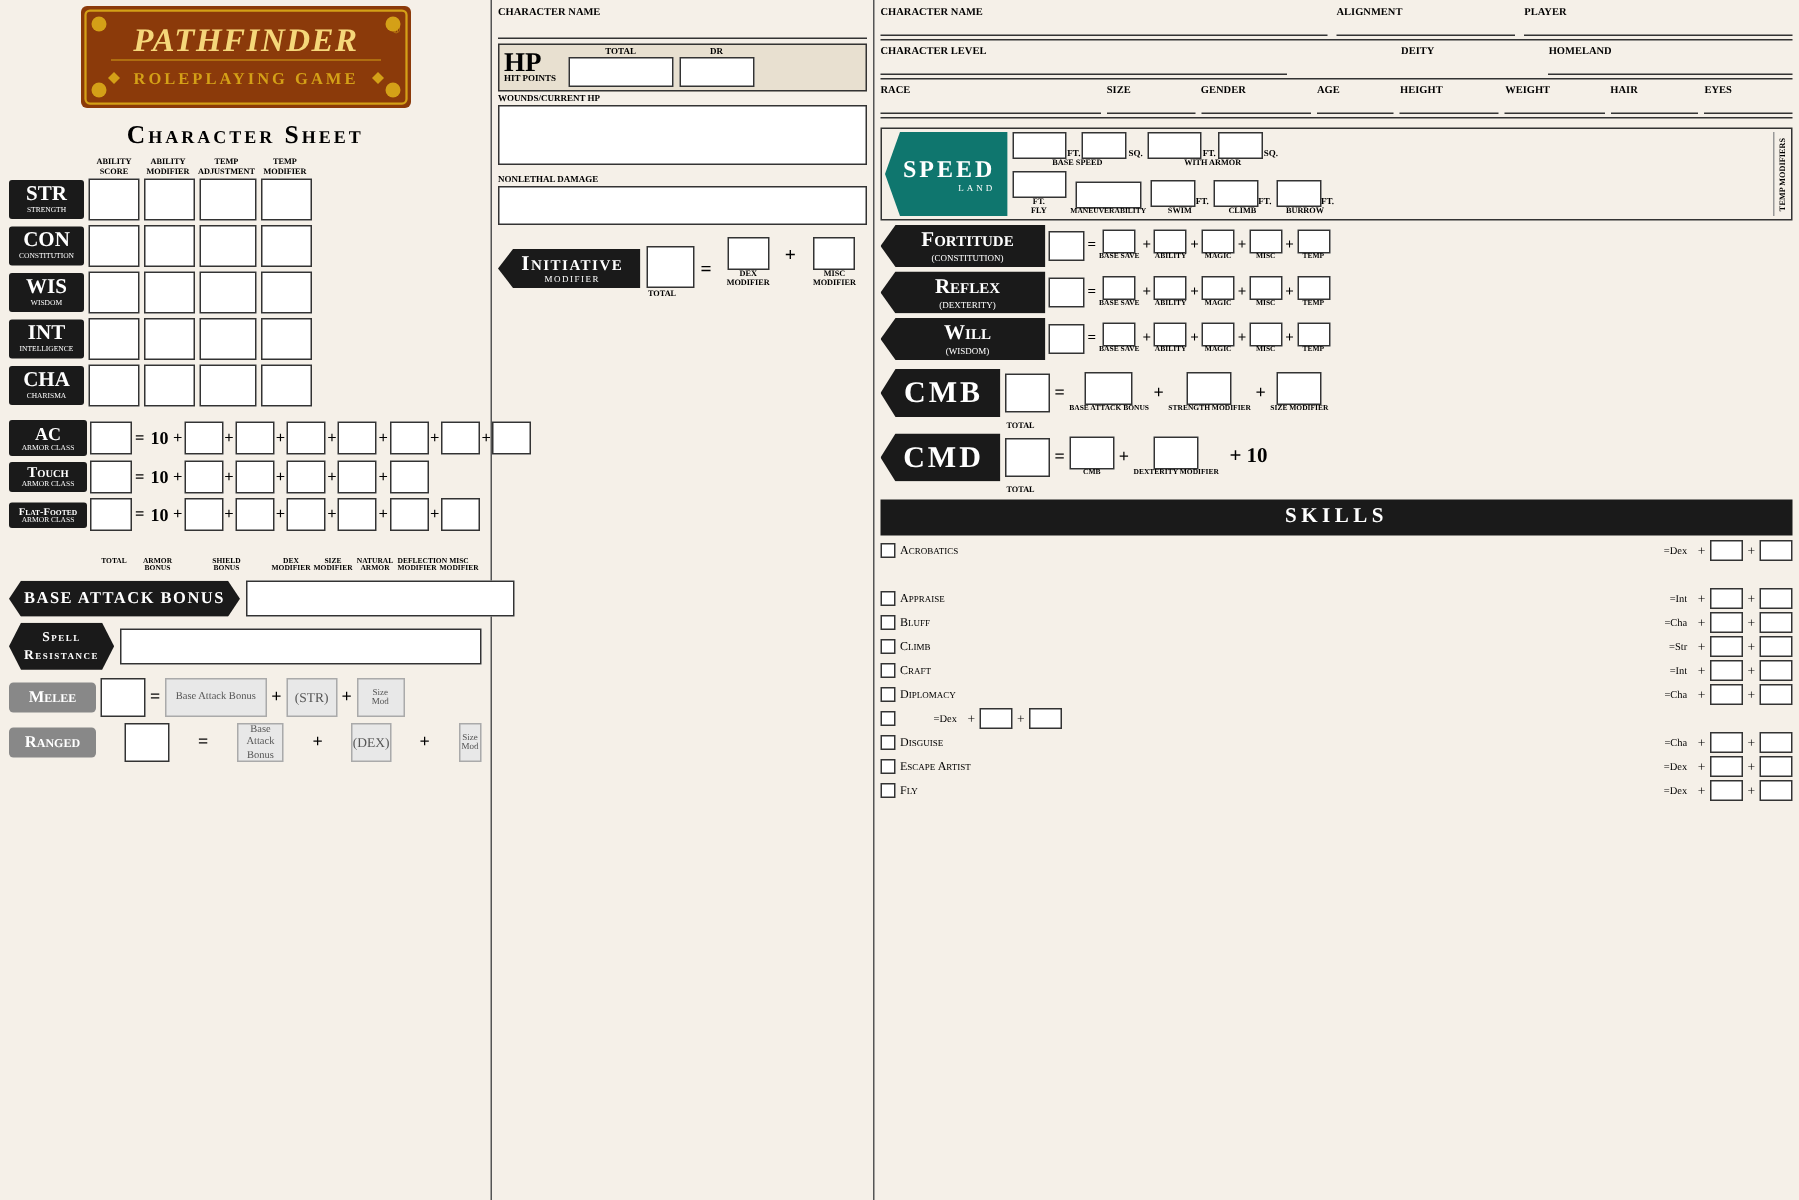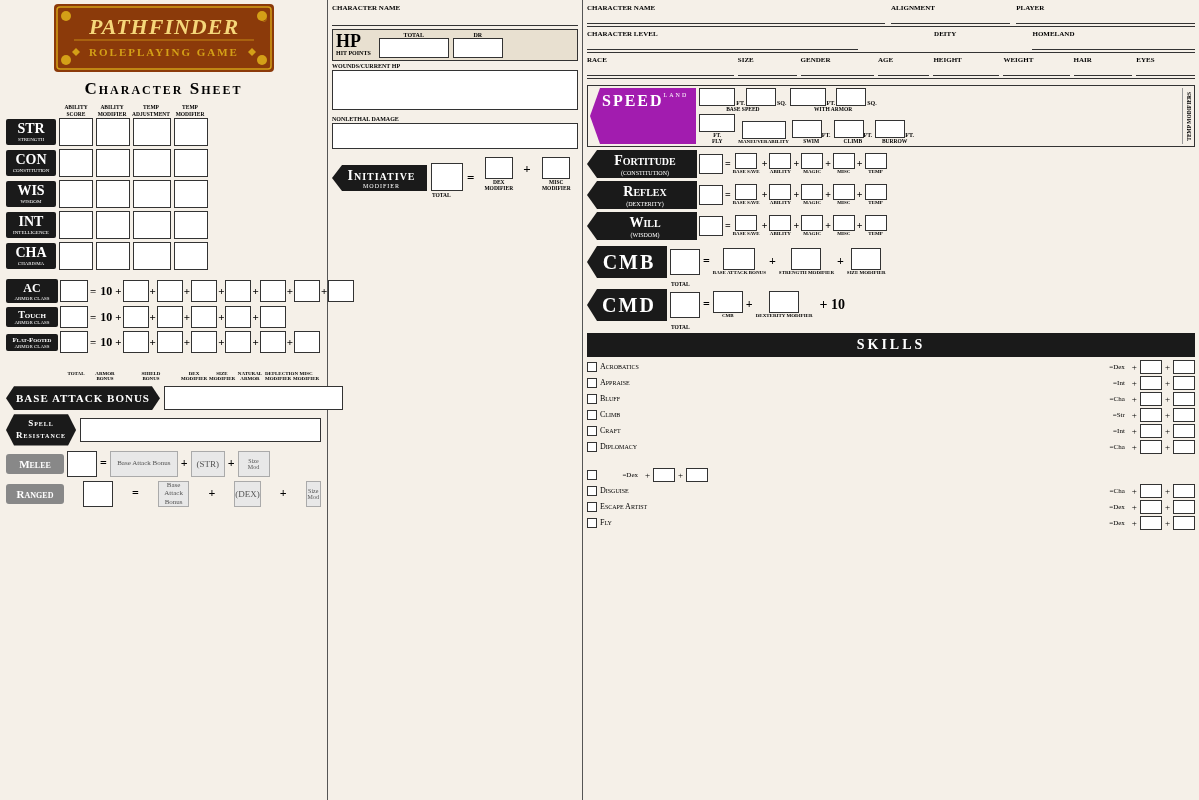--- a/index.html
+++ b/index.html
@@ -395,21 +395,21 @@
         <div style="flex:0.8;display:flex;flex-direction:column;">
           <span style="font-size:7px;font-weight:bold;text-transform:uppercase;font-variant:small-caps;">Eyes</span>
           <div style="height:12px;border-bottom:1px solid #333;"></div>
         </div>
       </div>
     </div>
 
     <div style="border:1.5px solid #333;padding:2px;margin-bottom:3px;background:#f5f0e8;">
       <div style="display:flex;align-items:stretch;gap:3px;">
 
-        <div style="background:#a21caf;color:white;font-weight:bold;font-variant:small-caps;font-size:16px;padding:4px 8px 2px 12px;letter-spacing:2px;clip-path:polygon(10px 0%,100% 0%,100% 100%,10px 100%,0% 50%);min-width:70px;text-align:left;display:flex;flex-direction:row;justify-content:center;">
+        <div style="background:#0f766e;color:white;font-weight:bold;font-variant:small-caps;font-size:16px;padding:4px 8px 2px 12px;letter-spacing:2px;clip-path:polygon(10px 0%,100% 0%,100% 100%,10px 100%,0% 50%);min-width:70px;text-align:right;display:flex;flex-direction:column;justify-content:center;">
           <div>SPEED</div>
           <div style="font-size:6px;text-transform:uppercase;font-weight:normal;">Land</div>
         </div>
 
         <div style="flex:1;display:flex;flex-direction:column;gap:2px;">
 
           <div style="display:flex;gap:3px;align-items:flex-end;">
             <div style="display:flex;flex-direction:column;align-items:center;">
               <div style="display:flex;align-items:flex-end;gap:1px;">
                 <input type="text" style="width: 36px; height: 18px; border: 1.5px solid rgb(51, 51, 51); background: white;">
@@ -612,21 +612,21 @@
       </div>
       <span style="font-size:14px;font-weight:bold;margin-left:4px;">+ 10</span>
     </div>
     <div style="font-size:5.5px;font-weight:bold;text-transform:uppercase;padding-left:84px;margin-bottom:3px;">Total</div>
 
     <div style="flex:1;">
       <div style="background:#1a1a1a;color:white;text-align:center;font-weight:bold;font-variant:small-caps;font-size:14px;padding:4px;letter-spacing:3px;margin-bottom:3px;">
         <span>SKILLS</span>
       </div>
 
-      <div style="display:flex;align-items:center;margin-bottom:2px;font-size:8px;">
+      <div style="display:flex;align-items:center;margin-bottom:18px;font-size:8px;">
         <div style="width:10px;height:10px;border:1px solid #333;background:white;flex-shrink:0;margin-right:3px;"></div>
         <span style="flex:1;font-size:8px;font-variant:small-caps;">Acrobatics</span>
         <span style="width:38px;font-size:7px;text-align:right;margin-right:4px;">=Dex</span>
         <span style="font-size:9px;margin:0 3px;">+</span>
         <div style="width:22px;height:14px;border:1px solid #333;background:white;"></div>
         <span style="font-size:9px;margin:0 3px;">+</span>
         <div style="width:22px;height:14px;border:1px solid #333;background:white;"></div>
       </div>
 
       <div style="display:flex;align-items:center;margin-bottom:2px;font-size:8px;">
@@ -662,21 +662,21 @@
       <div style="display:flex;align-items:center;margin-bottom:2px;font-size:8px;">
         <div style="width:10px;height:10px;border:1px solid #333;background:white;flex-shrink:0;margin-right:3px;"></div>
         <span style="flex:1;font-size:8px;font-variant:small-caps;">Craft</span>
         <span style="width:38px;font-size:7px;text-align:right;margin-right:4px;">=Int</span>
         <span style="font-size:9px;margin:0 3px;">+</span>
         <div style="width:22px;height:14px;border:1px solid #333;background:white;"></div>
         <span style="font-size:9px;margin:0 3px;">+</span>
         <div style="width:22px;height:14px;border:1px solid #333;background:white;"></div>
       </div>
 
-      <div style="display:flex;align-items:center;margin-bottom:14px;font-size:8px;">
+      <div style="display:flex;align-items:center;margin-bottom:2px;font-size:8px;">
         <div style="width:10px;height:10px;border:1px solid #333;background:white;flex-shrink:0;margin-right:3px;"></div>
         <span style="flex:1;font-size:8px;font-variant:small-caps;">Diplomacy</span>
         <span style="width:38px;font-size:7px;text-align:right;margin-right:4px;">=Cha</span>
         <span style="font-size:9px;margin:0 3px;">+</span>
         <div style="width:22px;height:14px;border:1px solid #333;background:white;"></div>
         <span style="font-size:9px;margin:0 3px;">+</span>
         <div style="width:22px;height:14px;border:1px solid #333;background:white;"></div>
       </div>
 
       <div style="display:flex;align-items:center;margin-bottom:2px;font-size:8px;">

